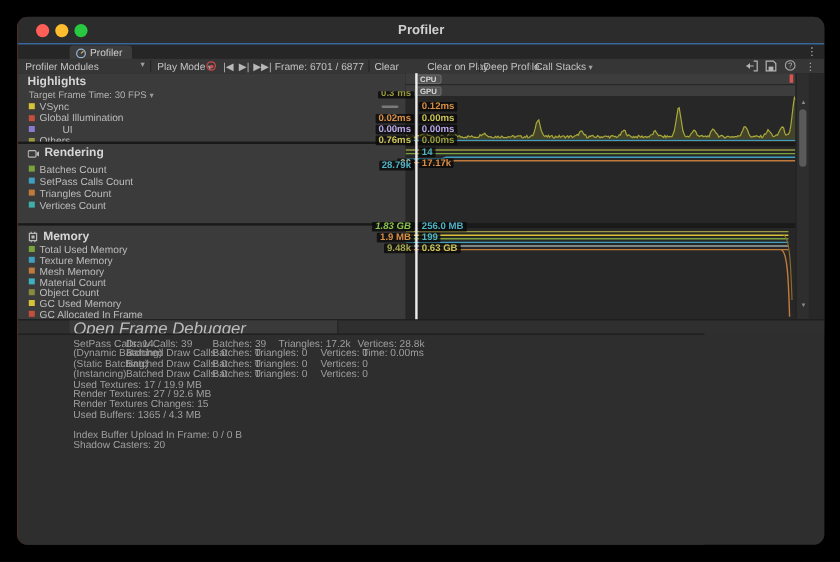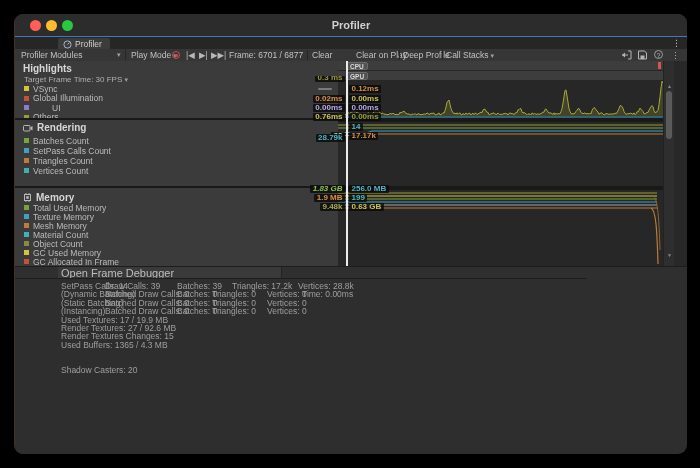--- a/index.html
+++ b/index.html
@@ -43,21 +43,21 @@
   .chip{position:absolute;z-index:31;background:rgba(10,10,10,.8);font-size:8px;font-weight:bold;
     padding:0 2.5px;height:8px;line-height:8px;border-radius:1px;white-space:nowrap;}
   .chip.partial{height:6px;overflow:hidden;display:flex;align-items:flex-end;}
   .scrollbar{position:absolute;left:648px;top:47px;width:11px;height:205px;background:#2e2e2e;border-left:1px solid #222;}
   .sb-thumb{position:absolute;left:2px;top:30px;width:6px;height:48px;background:#5a5a5a;border-radius:3px;}
   .sb-ar{position:absolute;left:0;width:11px;text-align:center;font-size:5px;color:#8a8a8a;}
   .rgap{position:absolute;left:659px;top:47px;width:13px;height:205px;background:#282828;}
   
   .fd-row{position:absolute;left:0;top:252px;width:672px;height:12px;background:#2f2f2f;border-top:1px solid #1d1d1d;}
   .fd-btn{position:absolute;left:43px;top:0;width:223px;height:12px;background:#3a3a3a;border-right:1px solid #222;}
-  .fd-label{position:absolute;left:3px;top:0;height:12px;line-height:12px;font-size:11px;color:#bdbdbd;}
+  .fd-label{position:absolute;left:3px;top:0;height:12px;line-height:12px;font-size:14px;color:#bdbdbd;font-style:italic;}
   .stats{position:absolute;left:0;top:264px;width:572px;height:176px;background:#2e2e2e;border-top:1px solid #1d1d1d;}
   .stats-cell{position:absolute;font-size:8.5px;color:#9f9f9f;white-space:nowrap;}
   svg{display:block;}
 </style>
 </head>
 <body>
 
 <div class="window">
 
   <div class="titlebar">
@@ -281,20 +281,21 @@
       <span class="stats-cell" style="left: 252px; top: 18.8px;">Vertices: 0</span>
       <span class="stats-cell" style="left: 46px; top: 27.2px;">(Instancing)</span>
       <span class="stats-cell" style="left: 90px; top: 27.2px;">Batched Draw Calls: 0</span>
       <span class="stats-cell" style="left: 162px; top: 27.2px;">Batches: 0</span>
       <span class="stats-cell" style="left: 197px; top: 27.2px;">Triangles: 0</span>
       <span class="stats-cell" style="left: 252px; top: 27.2px;">Vertices: 0</span>
       <span class="stats-cell" style="left: 46px; top: 35.6px;">Used Textures: 17 / 19.9 MB</span>
       <span class="stats-cell" style="left: 46px; top: 44px;">Render Textures: 27 / 92.6 MB</span>
       <span class="stats-cell" style="left: 46px; top: 52.4px;">Render Textures Changes: 15</span>
       <span class="stats-cell" style="left: 46px; top: 60.8px;">Used Buffers: 1365 / 4.3 MB</span>
+      <span class="stats-cell" style="left: 46px; top: 77.6px;">Index Buffer Upload In Frame: 0 / 0 B</span>
       <span class="stats-cell" style="left: 46px; top: 86px;">Shadow Casters: 20</span>
     </div>
 
 <span class="chip partial" style="color: rgb(154, 154, 60); top: 62px; right: 342px;">0.3 ms</span>
     <span class="chip" style="color: rgb(217, 142, 70); top: 71px; left: 334px;">0.12ms</span>
     <span class="chip" style="color: rgb(217, 142, 70); top: 81px; right: 342px;">0.02ms</span>
     <span class="chip" style="color: rgb(203, 195, 86); top: 81px; left: 334px;">0.00ms</span>
     <span class="chip" style="color: rgb(185, 168, 232); top: 90px; right: 342px;">0.00ms</span>
     <span class="chip" style="color: rgb(185, 168, 232); top: 90px; left: 334px;">0.00ms</span>
     <span class="chip" style="color: rgb(203, 195, 86); top: 99px; right: 342px;">0.76ms</span>

